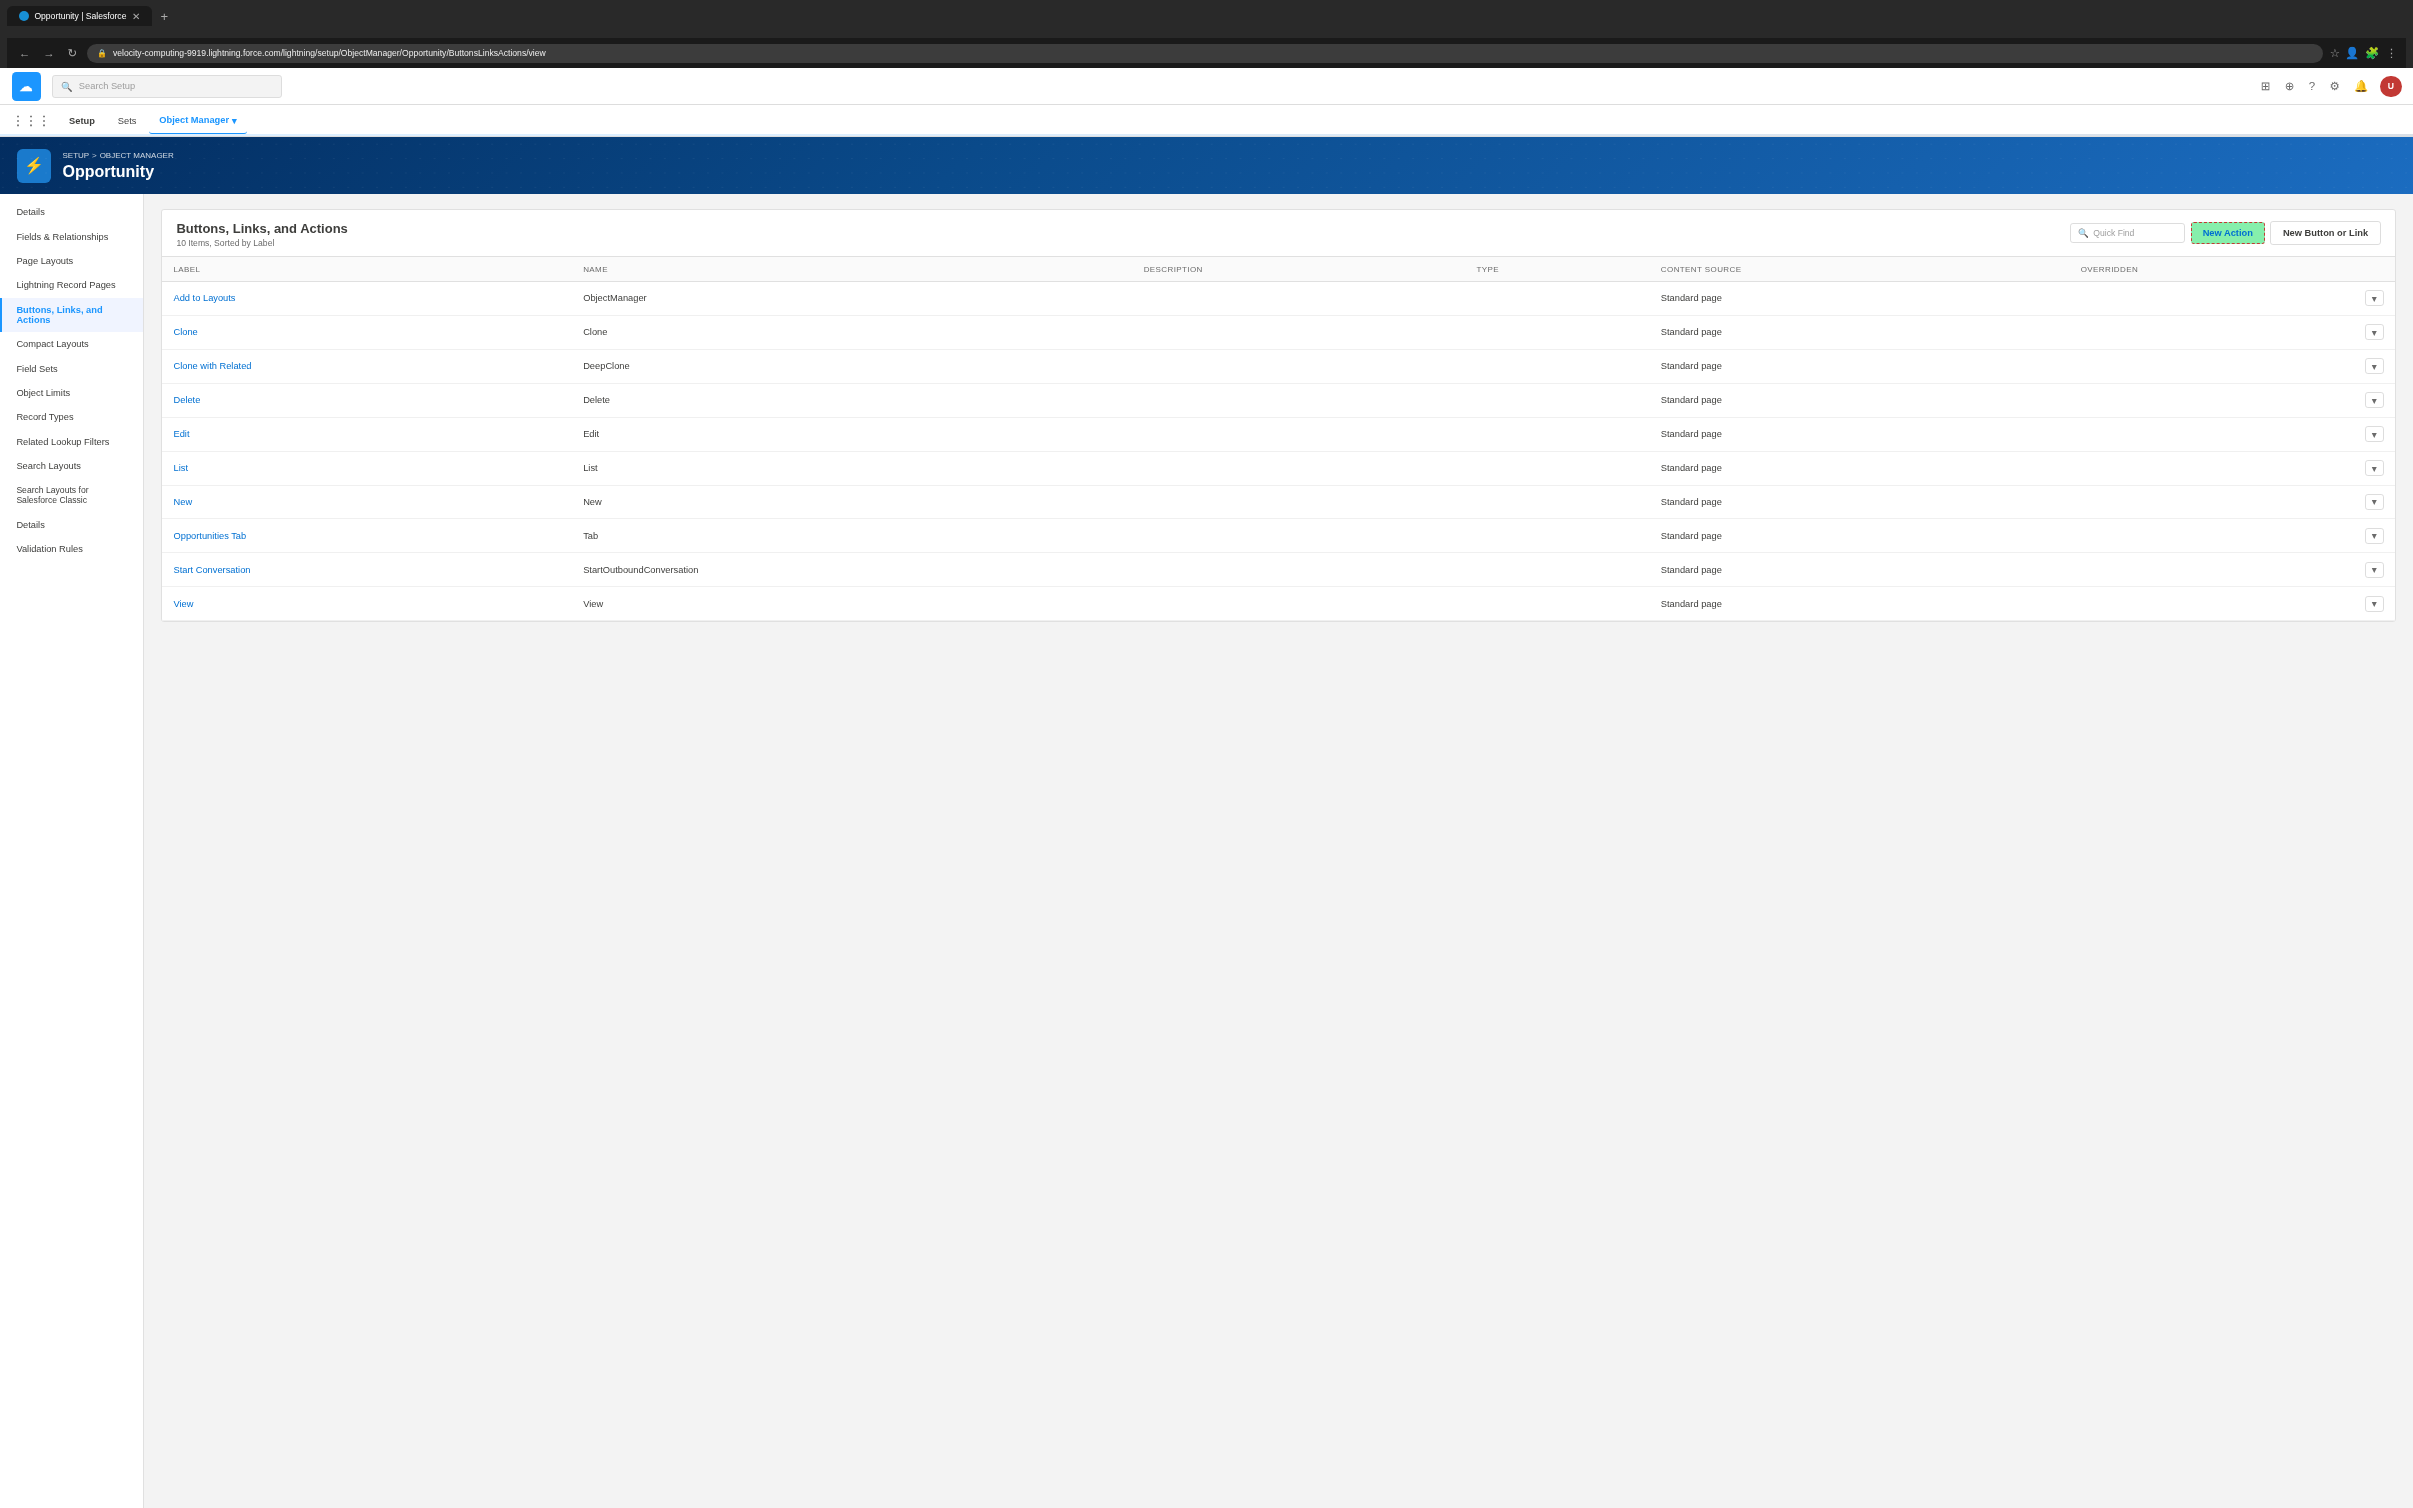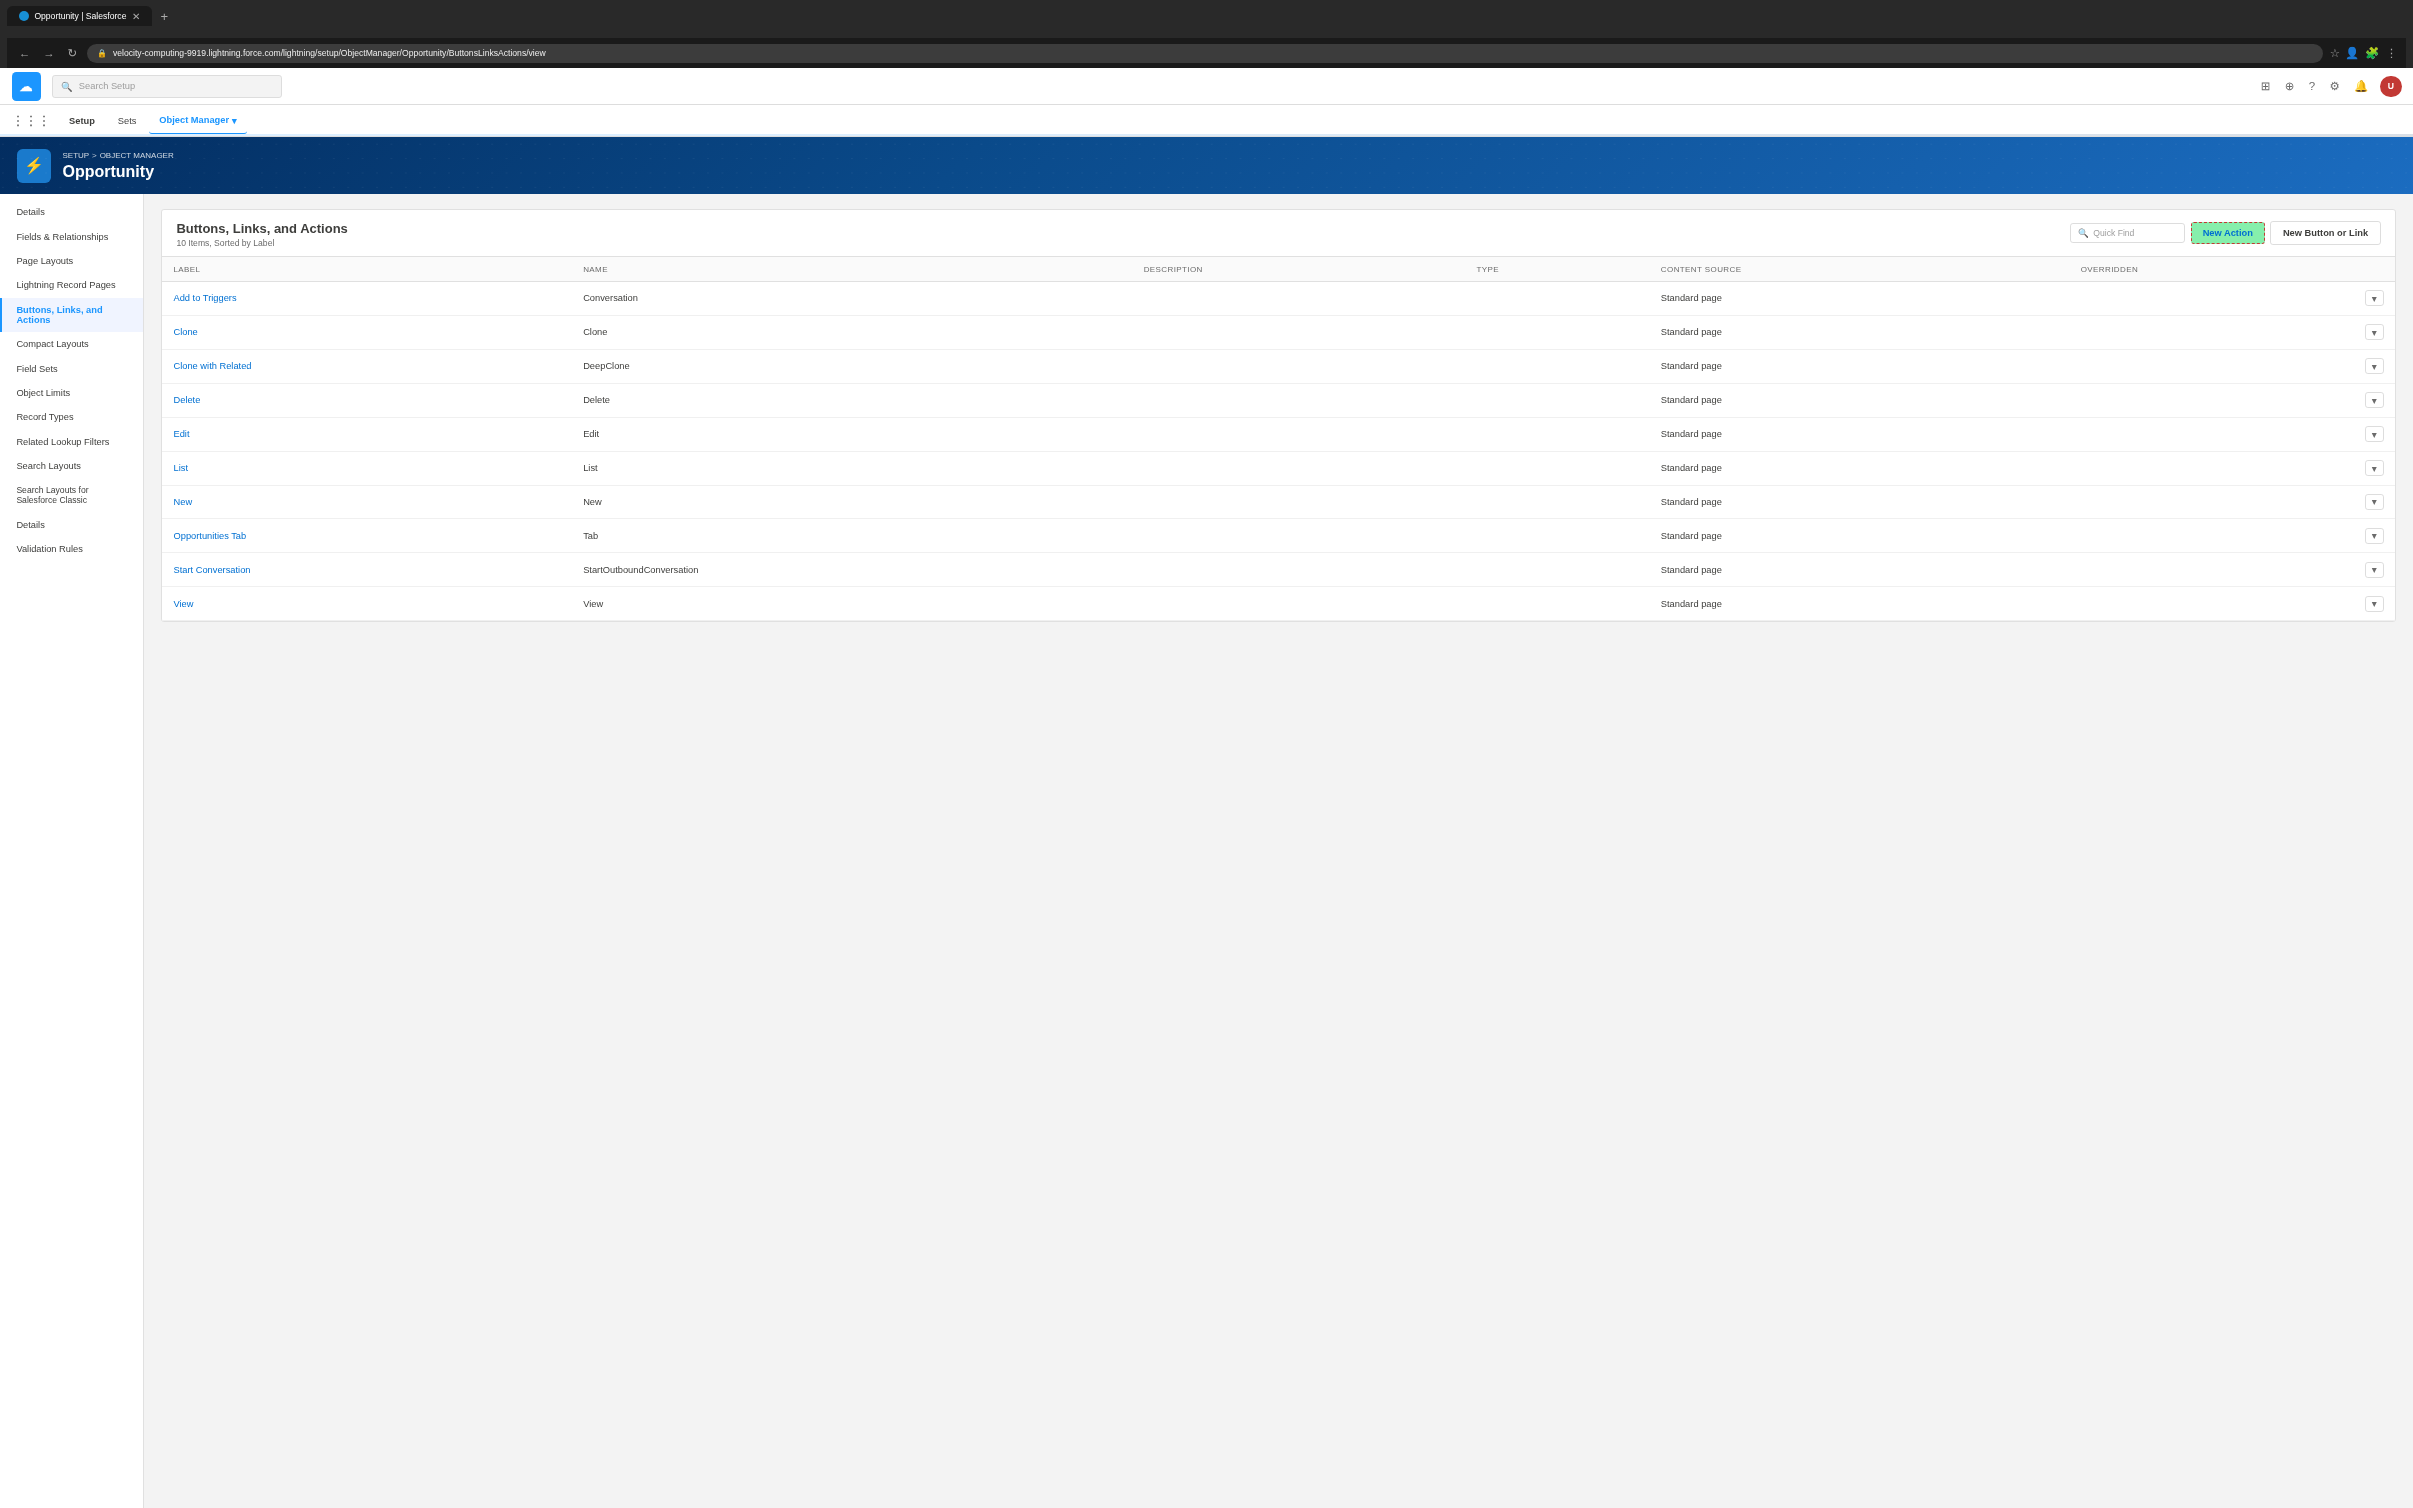--- a/index.html
+++ b/index.html
@@ -465,22 +465,22 @@
             <th>LABEL</th>
             <th>NAME</th>
             <th>DESCRIPTION</th>
             <th>TYPE</th>
             <th>CONTENT SOURCE</th>
             <th>OVERRIDDEN</th>
           </tr>
         </thead>
         <tbody id="table-body">
         <tr>
-    <td class="link-cell"><a href="#">Add to Triggers</a></td>
-    <td>Conversation</td>
+    <td class="link-cell"><a href="#">Add to Layouts</a></td>
+    <td>ObjectManager</td>
     <td></td>
     <td></td>
     <td>Standard page</td>
     <td>
       <button class="row-action-btn">▾</button>
     </td>
   </tr>
             <tr>
     <td class="link-cell"><a href="#">Clone</a></td>
     <td>Clone</td>

